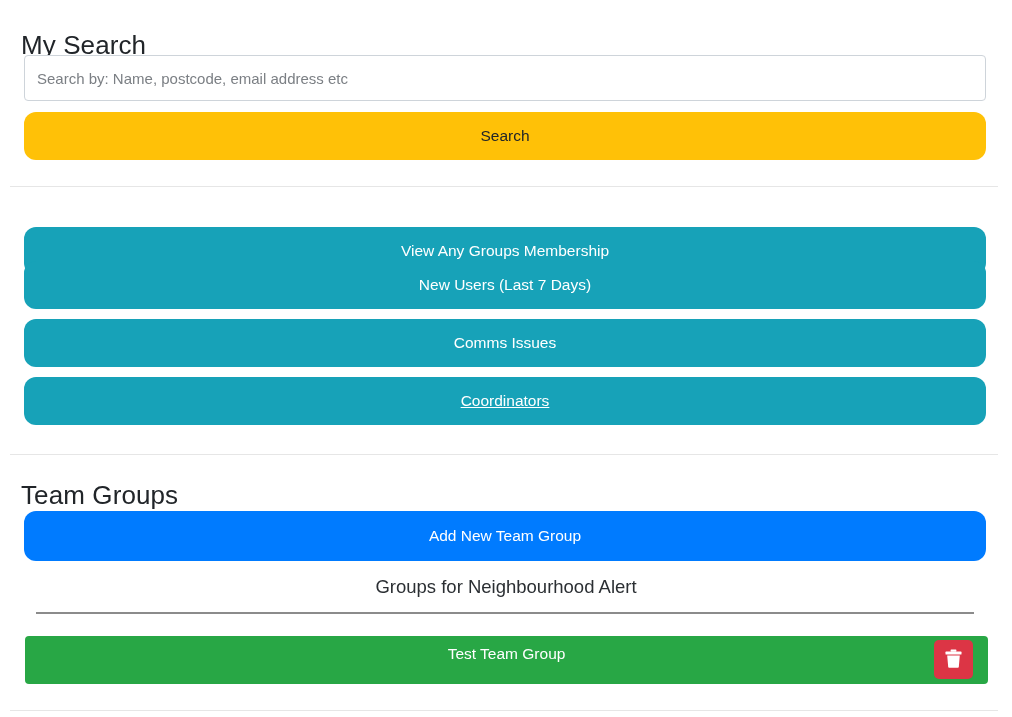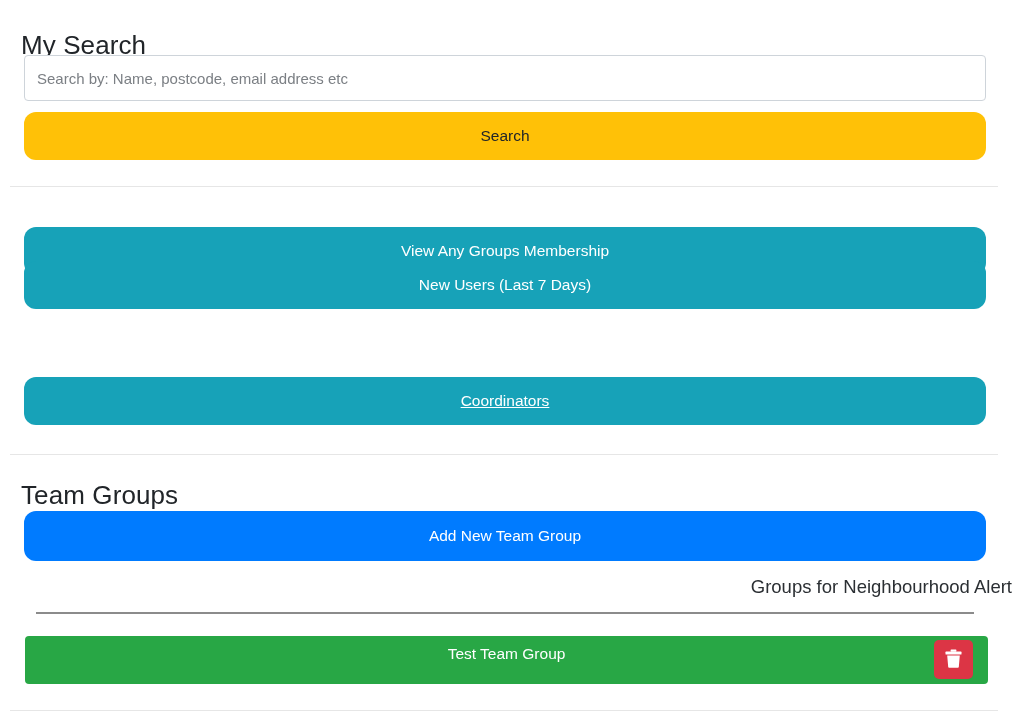--- a/index.html
+++ b/index.html
@@ -120,21 +120,21 @@
     background: #8b8b8b;
     border: 0;
   }
 
   
   .groups-label {
     position: absolute;
     left: 0;
     top: 576px;
     width: 1012px;
-    text-align: right;
+    text-align: center;
     font-size: 18.5px;
     font-weight: 400;
     color: #2b2f33;
   }
 
   
   .team-row {
     position: absolute;
     left: 25px;
     top: 636px;
@@ -186,20 +186,21 @@
   <input class="search-input" type="text" placeholder="Search by: Name, postcode, email address etc" style="">
 
   <button class="btn btn-search">Search</button>
 
   <hr class="rule" id="rule-top">
 
   <button class="btn btn-info" id="btn-view-any-groups">View Any Groups Membership</button>
 
   <button class="btn btn-info" id="btn-new-users">New Users (Last 7 Days)</button>
 
+  <button class="btn btn-info" id="btn-comms-issues">Comms Issues</button>
 
   <button class="btn btn-info" id="btn-coordinators">Coordinators</button>
 
   <hr class="rule" id="rule-middle">
 
   <h1 class="section-title" id="title-team-groups">Team Groups</h1>
 
   <button class="btn btn-primary">Add New Team Group</button>
 
   <div class="groups-label">Groups for Neighbourhood Alert</div>

